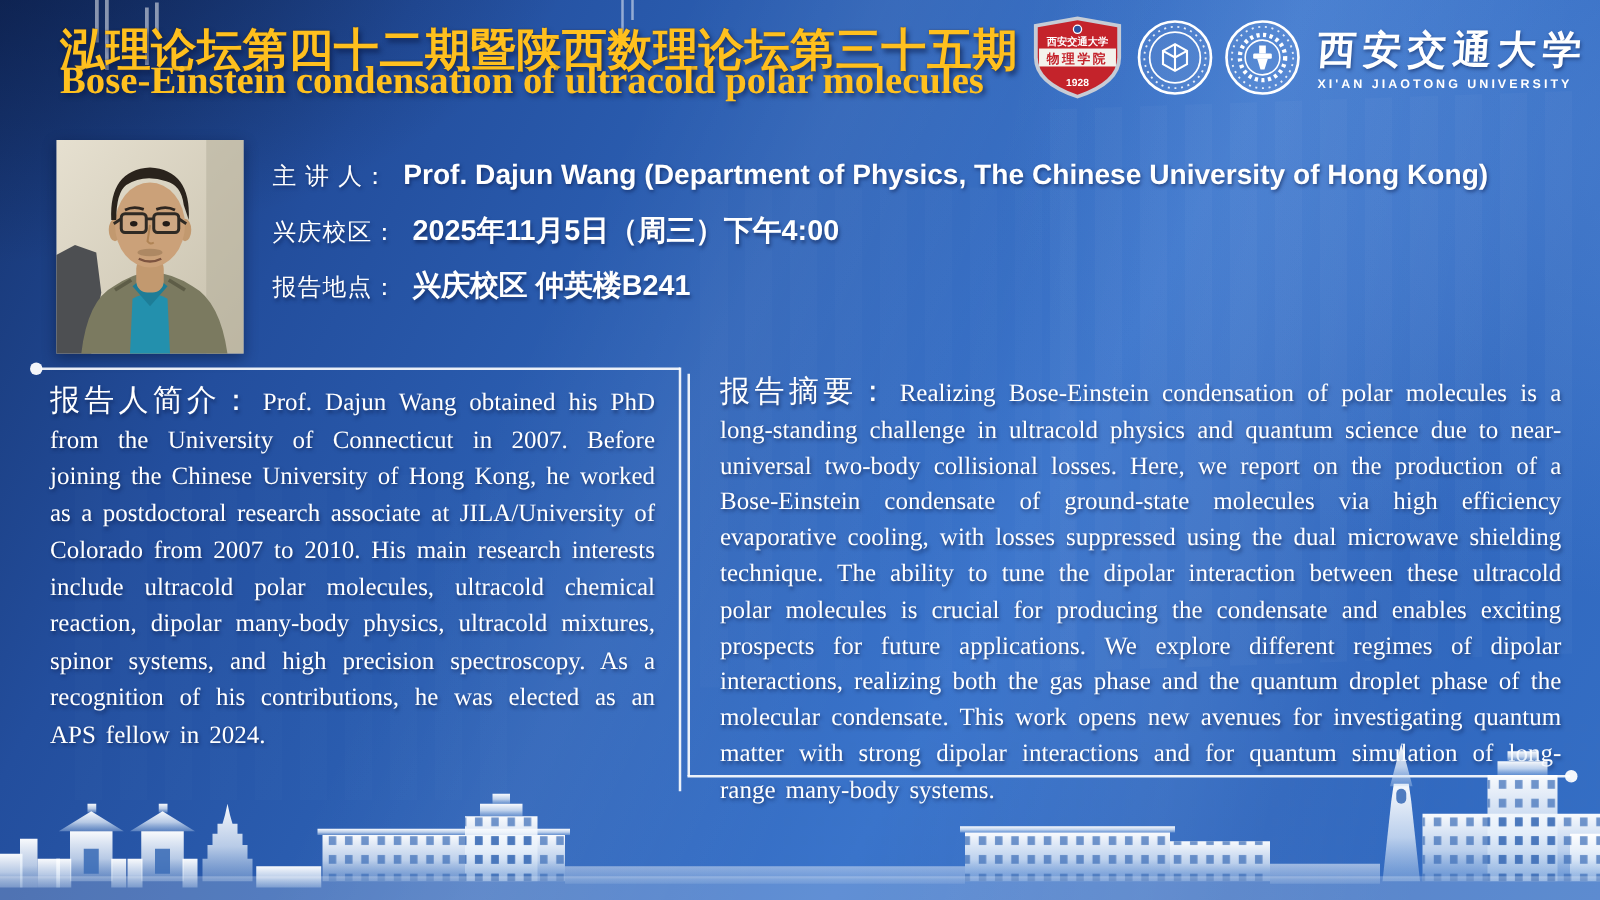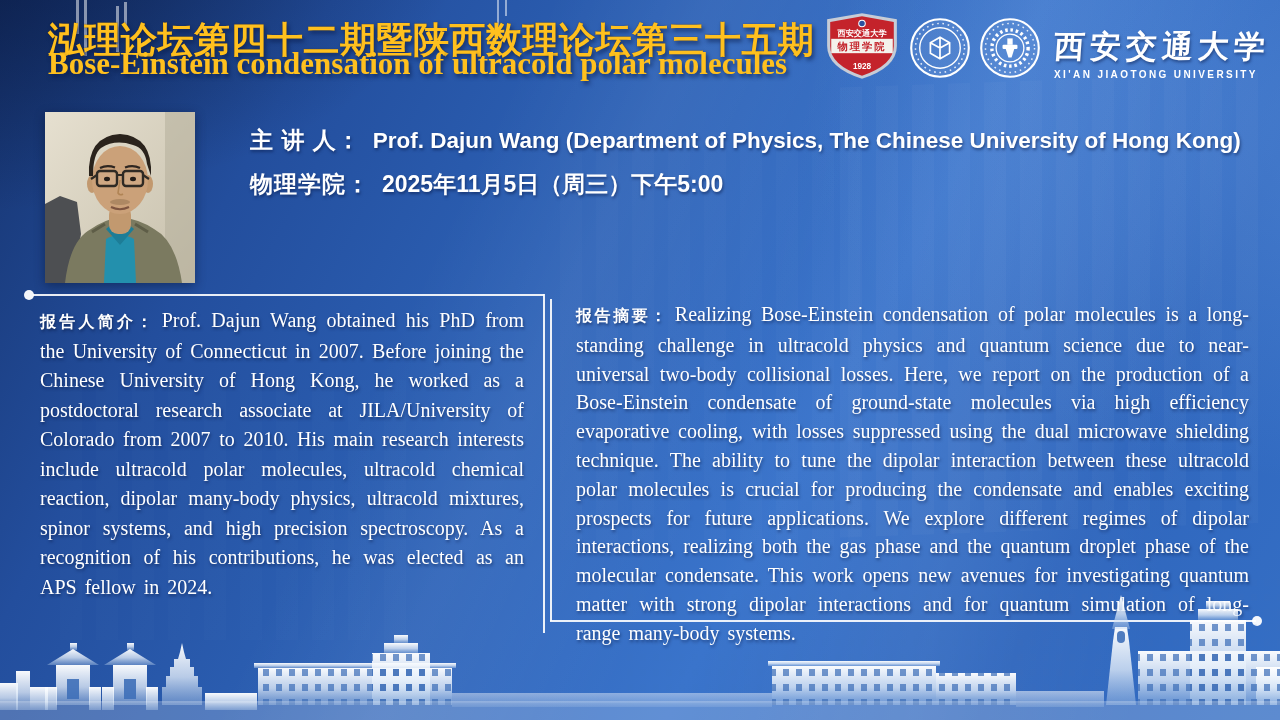--- a/index.html
+++ b/index.html
@@ -25,47 +25,47 @@
 
   
   .title-zh{position:absolute;left:48px;top:16px;margin:0;font-size:36px;font-weight:bold;
     color:#ffc01e;letter-spacing:.5px;white-space:nowrap;
     text-shadow:2px 3px 4px rgba(8,24,70,.65), 0 0 1px rgba(90,50,0,.8);}
   .title-en{position:absolute;left:48px;top:46px;margin:0;font-size:31px;font-weight:bold;
     font-family:"Liberation Serif","DejaVu Serif",serif;color:#ffc01e;white-space:nowrap;
     text-shadow:2px 3px 4px rgba(8,24,70,.65);}
 
   
-  .logos{position:absolute;top:12px;right:10px;display:flex;align-items:flex-end;gap:6px;}
+  .logos{position:absolute;top:12px;right:10px;display:flex;align-items:center;gap:6px;}
   .wordmark{margin-left:6px;color:#fff;text-align:left;}
   .wordmark .zh{font-family:"Liberation Serif","DejaVu Serif",serif;font-weight:bold;
     font-size:31px;letter-spacing:5px;white-space:nowrap;transform:skewX(-4deg);
     text-shadow:1px 2px 3px rgba(8,24,70,.5);}
   .wordmark .en{font-size:10px;font-weight:bold;letter-spacing:2.4px;margin-top:1px;white-space:nowrap;}
 
   
   .photo{position:absolute;left:45px;top:112px;width:150px;height:171px;
     box-shadow:0 3px 10px rgba(5,15,45,.45);}
   .info{position:absolute;left:218px;top:121px;color:#fff;}
   .info-row{height:44px;line-height:38px;white-space:nowrap;}
-  .ilabel{font-size:23px;font-weight:bold;margin-right:12px;letter-spacing:1px;
-    text-shadow:1px 2px 3px rgba(8,24,70,.55);margin-left:32px;}
+  .ilabel{font-size:19px;font-weight:normal;margin-right:12px;letter-spacing:1px;
+    text-shadow:1px 2px 3px rgba(8,24,70,.55);}
   .ivalue{font-size:23px;font-weight:bold;text-shadow:1px 2px 3px rgba(8,24,70,.55);}
   .ivalue.serif{font-family:Liberation Sans, sans-serif;font-size:22.5px;}
 
   
   .panel{position:absolute;color:#fff;}
   .panel p{margin:0;text-align:justify;font-family:"Liberation Serif","DejaVu Serif",serif;
     font-size:20px;word-spacing:3px;text-shadow:1px 2px 3px rgba(8,22,64,.55);}
   .bio-panel{left:40px;top:306px;width:484px;}
   .bio-panel p{line-height:29.5px;}
   .abstract-panel{left:576px;top:300px;width:673px;}
   .abstract-panel p{line-height:28.8px;}
-  .lead{font-family:"Liberation Sans","DejaVu Sans",sans-serif;font-weight:bold;
-    font-size:16px;letter-spacing:1px;margin-right:6px;}
+  .lead{font-family:"Liberation Sans","DejaVu Sans",sans-serif;font-weight:normal;
+    font-size:24px;letter-spacing:1px;margin-right:6px;}
 
   
   .fline{position:absolute;background:rgba(255,255,255,.9);}
   .fdot{position:absolute;width:10px;height:10px;border-radius:50%;background:rgba(255,255,255,.95);}
   .l-top{left:33px;top:294px;width:511px;height:2px;}
   .l-right{left:543px;top:294px;width:2px;height:339px;}
   .r-left{left:550px;top:299px;width:2px;height:322px;}
   .r-bottom{left:550px;top:620px;width:706px;height:2px;}
   .d-left{left:24px;top:290px;}
   .d-right{left:1252px;top:616px;}
@@ -149,21 +149,24 @@
     <path d="M75,68 L73,81 Q75,84 78,82" stroke="#b08455" stroke-width="1.6" fill="none"></path>
     <ellipse cx="75" cy="90" rx="10" ry="3" fill="#8a6a4a" opacity=".45"></ellipse>
     <path d="M66,95 Q75,99.5 84,95" stroke="#7d5440" stroke-width="2" fill="none"></path>
   </svg>
 
   <div class="info">
     <div class="info-row">
       <span class="ilabel">主 讲 人：</span><span class="ivalue serif">Prof. Dajun Wang (Department of Physics, The Chinese University of Hong Kong)</span>
     </div>
     <div class="info-row">
-      <span class="ilabel">物理学院：</span><span class="ivalue">2025年11月5日（周三）下午5:00</span>
+      <span class="ilabel">兴庆校区：</span><span class="ivalue">2025年11月5日（周三）下午4:00</span>
+    </div>
+    <div class="info-row">
+      <span class="ilabel">报告地点：</span><span class="ivalue">兴庆校区 仲英楼B241</span>
     </div>
   </div>
 
   <div class="fdot d-left"></div>
   <div class="fline l-top"></div>
   <div class="fline l-right"></div>
   <div class="fline r-left"></div>
   <div class="fline r-bottom"></div>
   <div class="fdot d-right"></div>
 

